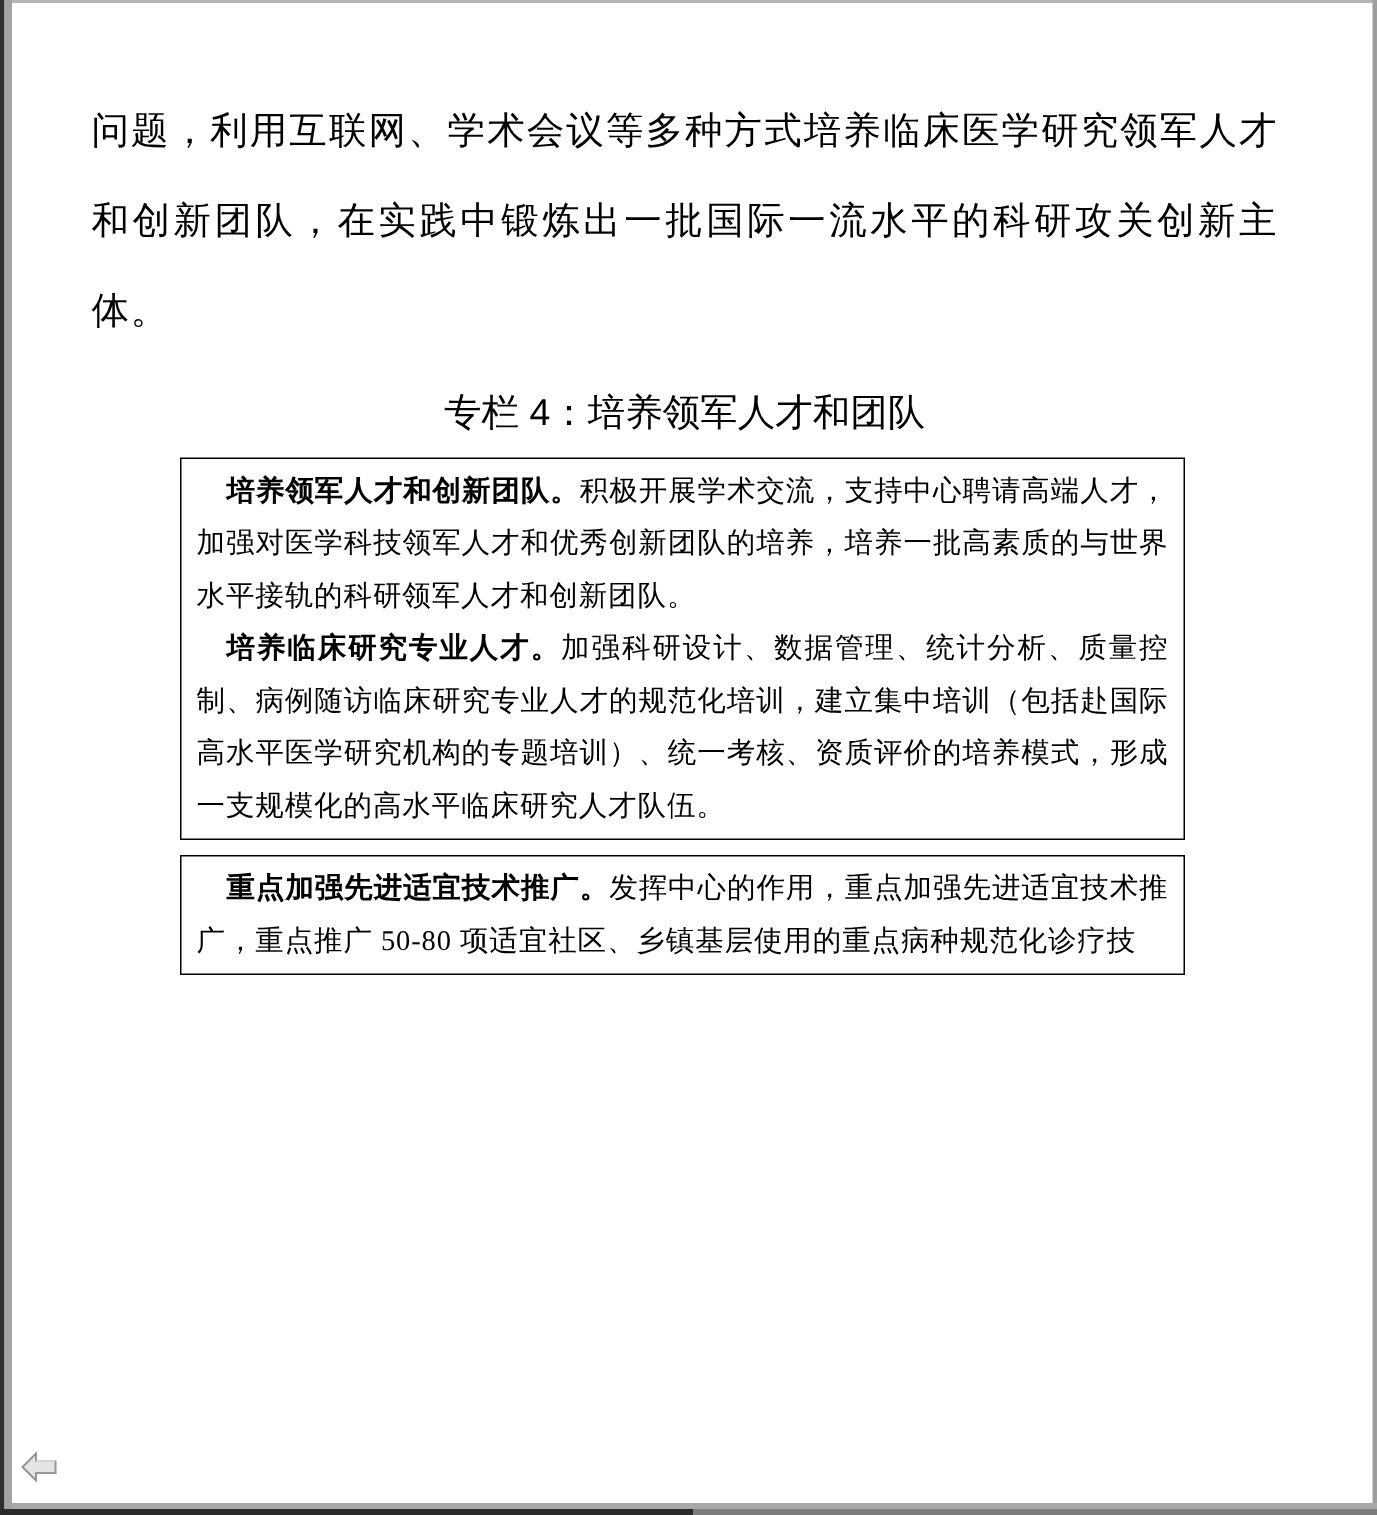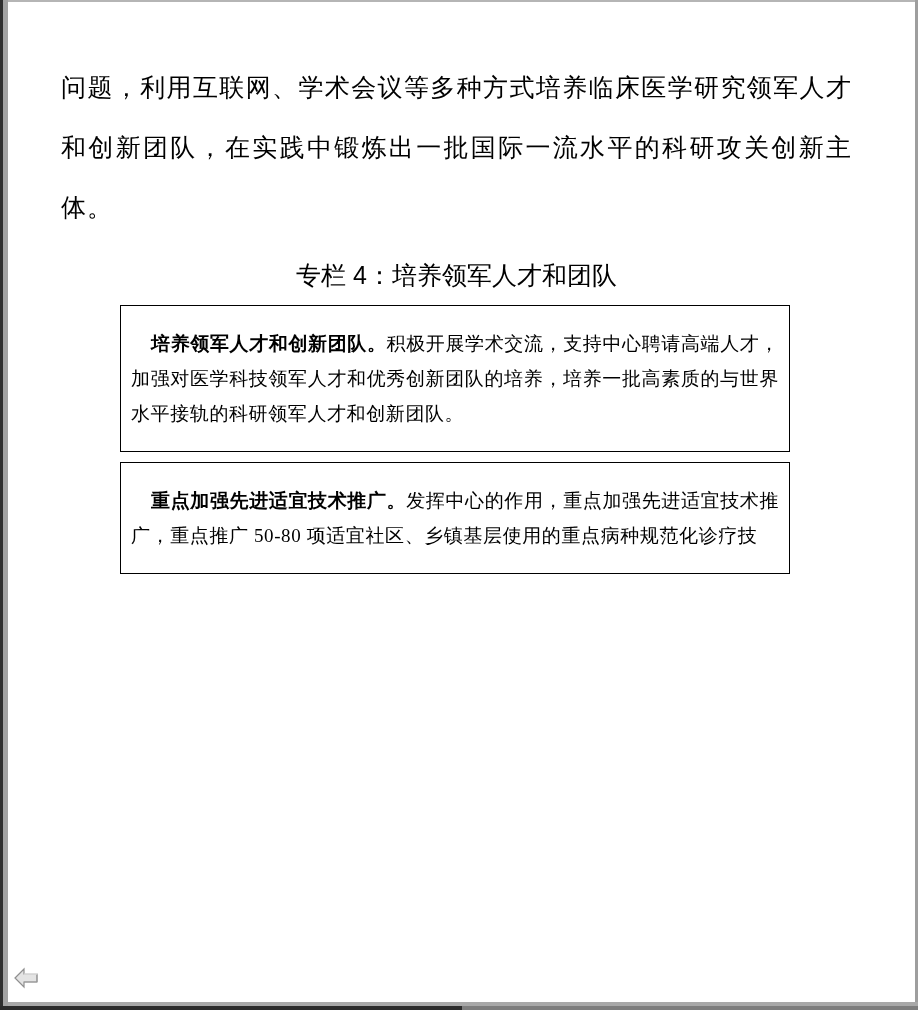--- a/index.html
+++ b/index.html
@@ -62,21 +62,21 @@
     margin: 0;
   }
   .title-4 { margin-top: 20px; }
   .title-5 { margin-top: 6px; }
 
   .column-box {
     margin-top: 13px;
     margin-left: 59px;    
     width: 670px;
     border: 1px solid #000000;
-    padding: 20px 10px;
+    padding: 4px 10px;
     box-sizing: border-box;
   }
   .box-par {
     font-size: 19px;
     letter-spacing: 0.6px;
     line-height: 35px;
     text-align: justify;
     text-indent: 20px;
     margin: 0;
   }
@@ -116,20 +116,21 @@
 
 <div class="page">
   <div class="content">
 
     <p class="body-par par-top">问题，利用互联网、学术会议等多种方式培养临床医学研究领军人才和创新团队，在实践中锻炼出一批国际一流水平的科研攻关创新主体。</p>
 
     <p class="box-title title-4">专栏 4：培养领军人才和团队</p>
 
     <div class="column-box">
       <p class="box-par"><span class="lead">培养领军人才和创新团队。</span><span>积极开展学术交流，支持中心聘请高端人才，加强对医学科技领军人才和优秀创新团队的培养，培养一批高素质的与世界水平接轨的科研领军人才和创新团队。</span></p>
+      <p class="box-par"><span class="lead">培养临床研究专业人才。</span><span>加强科研设计、数据管理、统计分析、质量控制、病例随访临床研究专业人才的规范化培训，建立集中培训（包括赴国际高水平医学研究机构的专题培训）、统一考核、资质评价的培养模式，形成一支规模化的高水平临床研究人才队伍。</span></p>
     </div>
 
 
 
 
     <div class="column-box box-5">
       <p class="box-par"><span class="lead">重点加强先进适宜技术推广。</span><span>发挥中心的作用，重点加强先进适宜技术推广，重点推广 50-80 项适宜社区、乡镇基层使用的重点病种规范化诊疗技</span></p>
     </div>
 
   </div>

